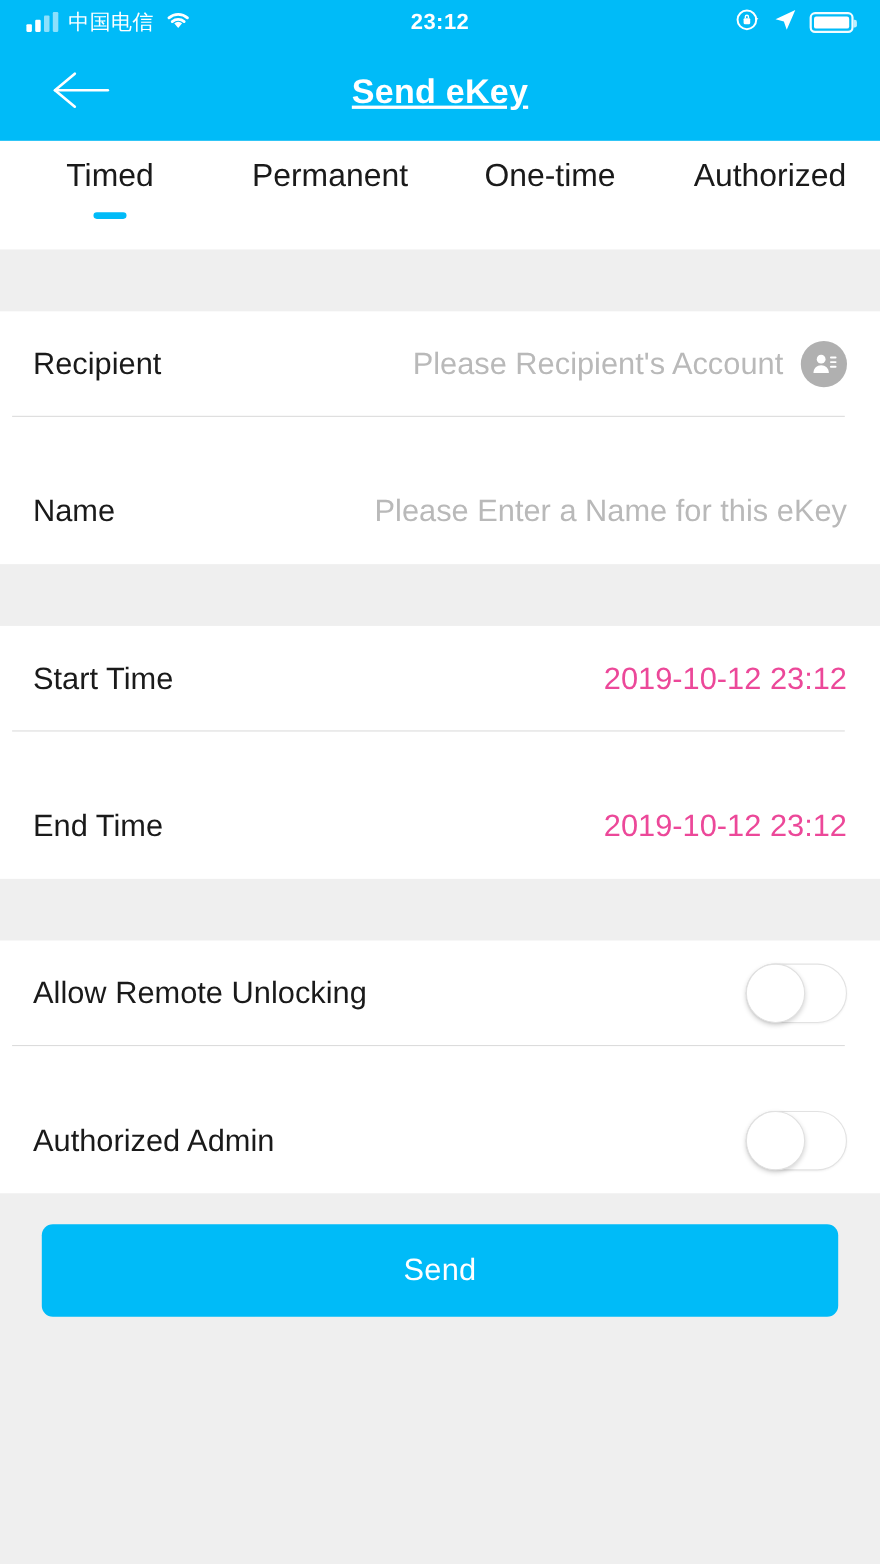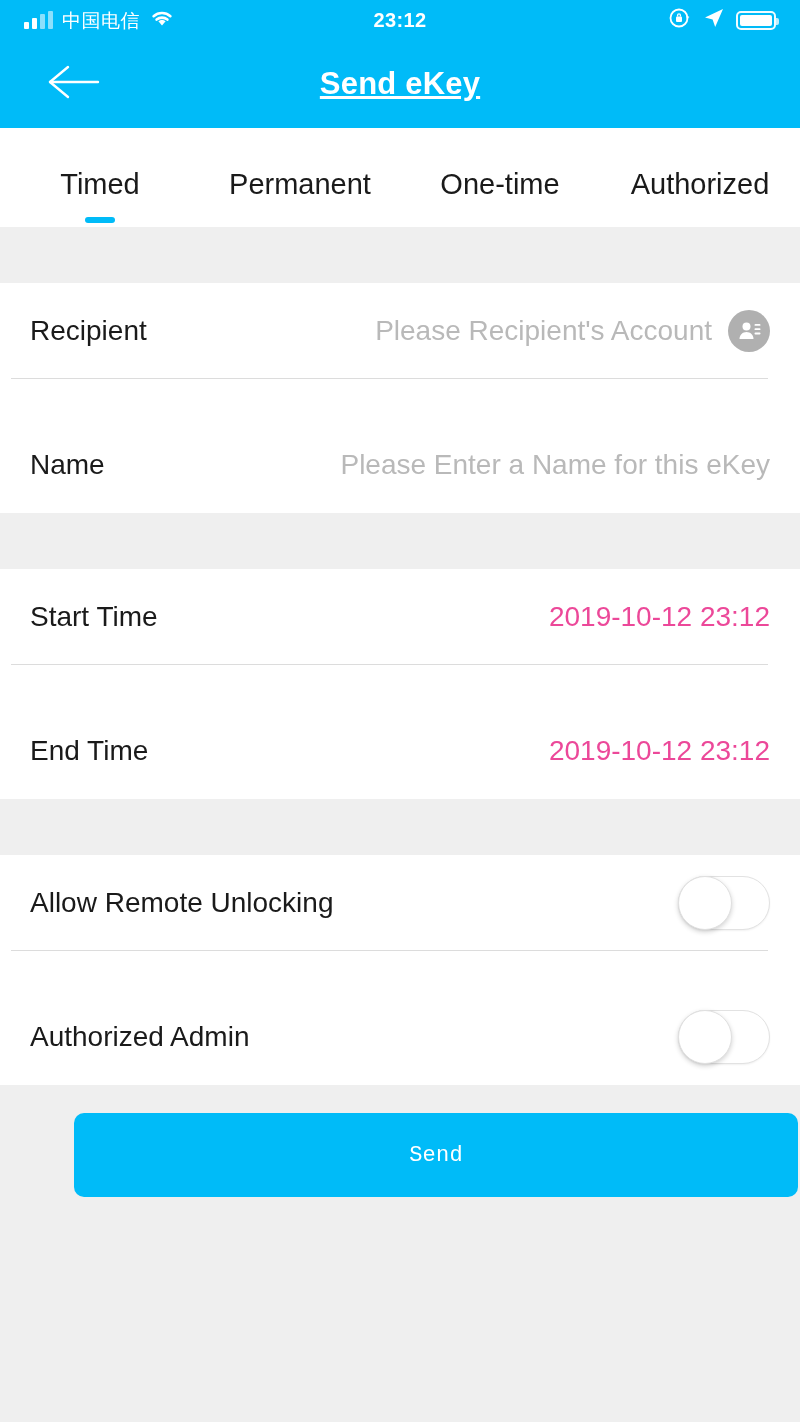--- a/index.html
+++ b/index.html
@@ -129,21 +129,21 @@
     letter-spacing: 0.2px;
     text-decoration: underline;
   }
 
   
   .tab-bar {
     height: 99px;
     background: #ffffff;
     display: flex;
     align-items: flex-start;
-    padding: 36px 0 0 0;
+    padding: 12px 0 0 0;
   }
   .tab {
     flex: 1;
     text-align: center;
     position: relative;
     cursor: pointer;
     height: 69px;
   }
   .tab-label {
     font-size: 29px;
@@ -252,28 +252,27 @@
     background: #efefef;
     padding: 28px 38px 0 38px;
   }
   .send-button {
     width: 100%;
     height: 84px;
     border: none;
     border-radius: 10px;
     background: #00bbf8;
     color: #ffffff;
-    font-size: 22px;
-    font-family: Liberation Mono, monospace;
+    font-size: 28px;
+    font-family: Liberation Sans, sans-serif;
     cursor: pointer;
     display: flex;
     align-items: center;
     justify-content: center;
     letter-spacing: 0.2px;
-    margin-left: 36px;
   }
 
   .filler { flex: 1; background: #efefef; }
 </style>
 </head>
 <body>
 
 <div id="app">
 
   <div class="status-bar">

